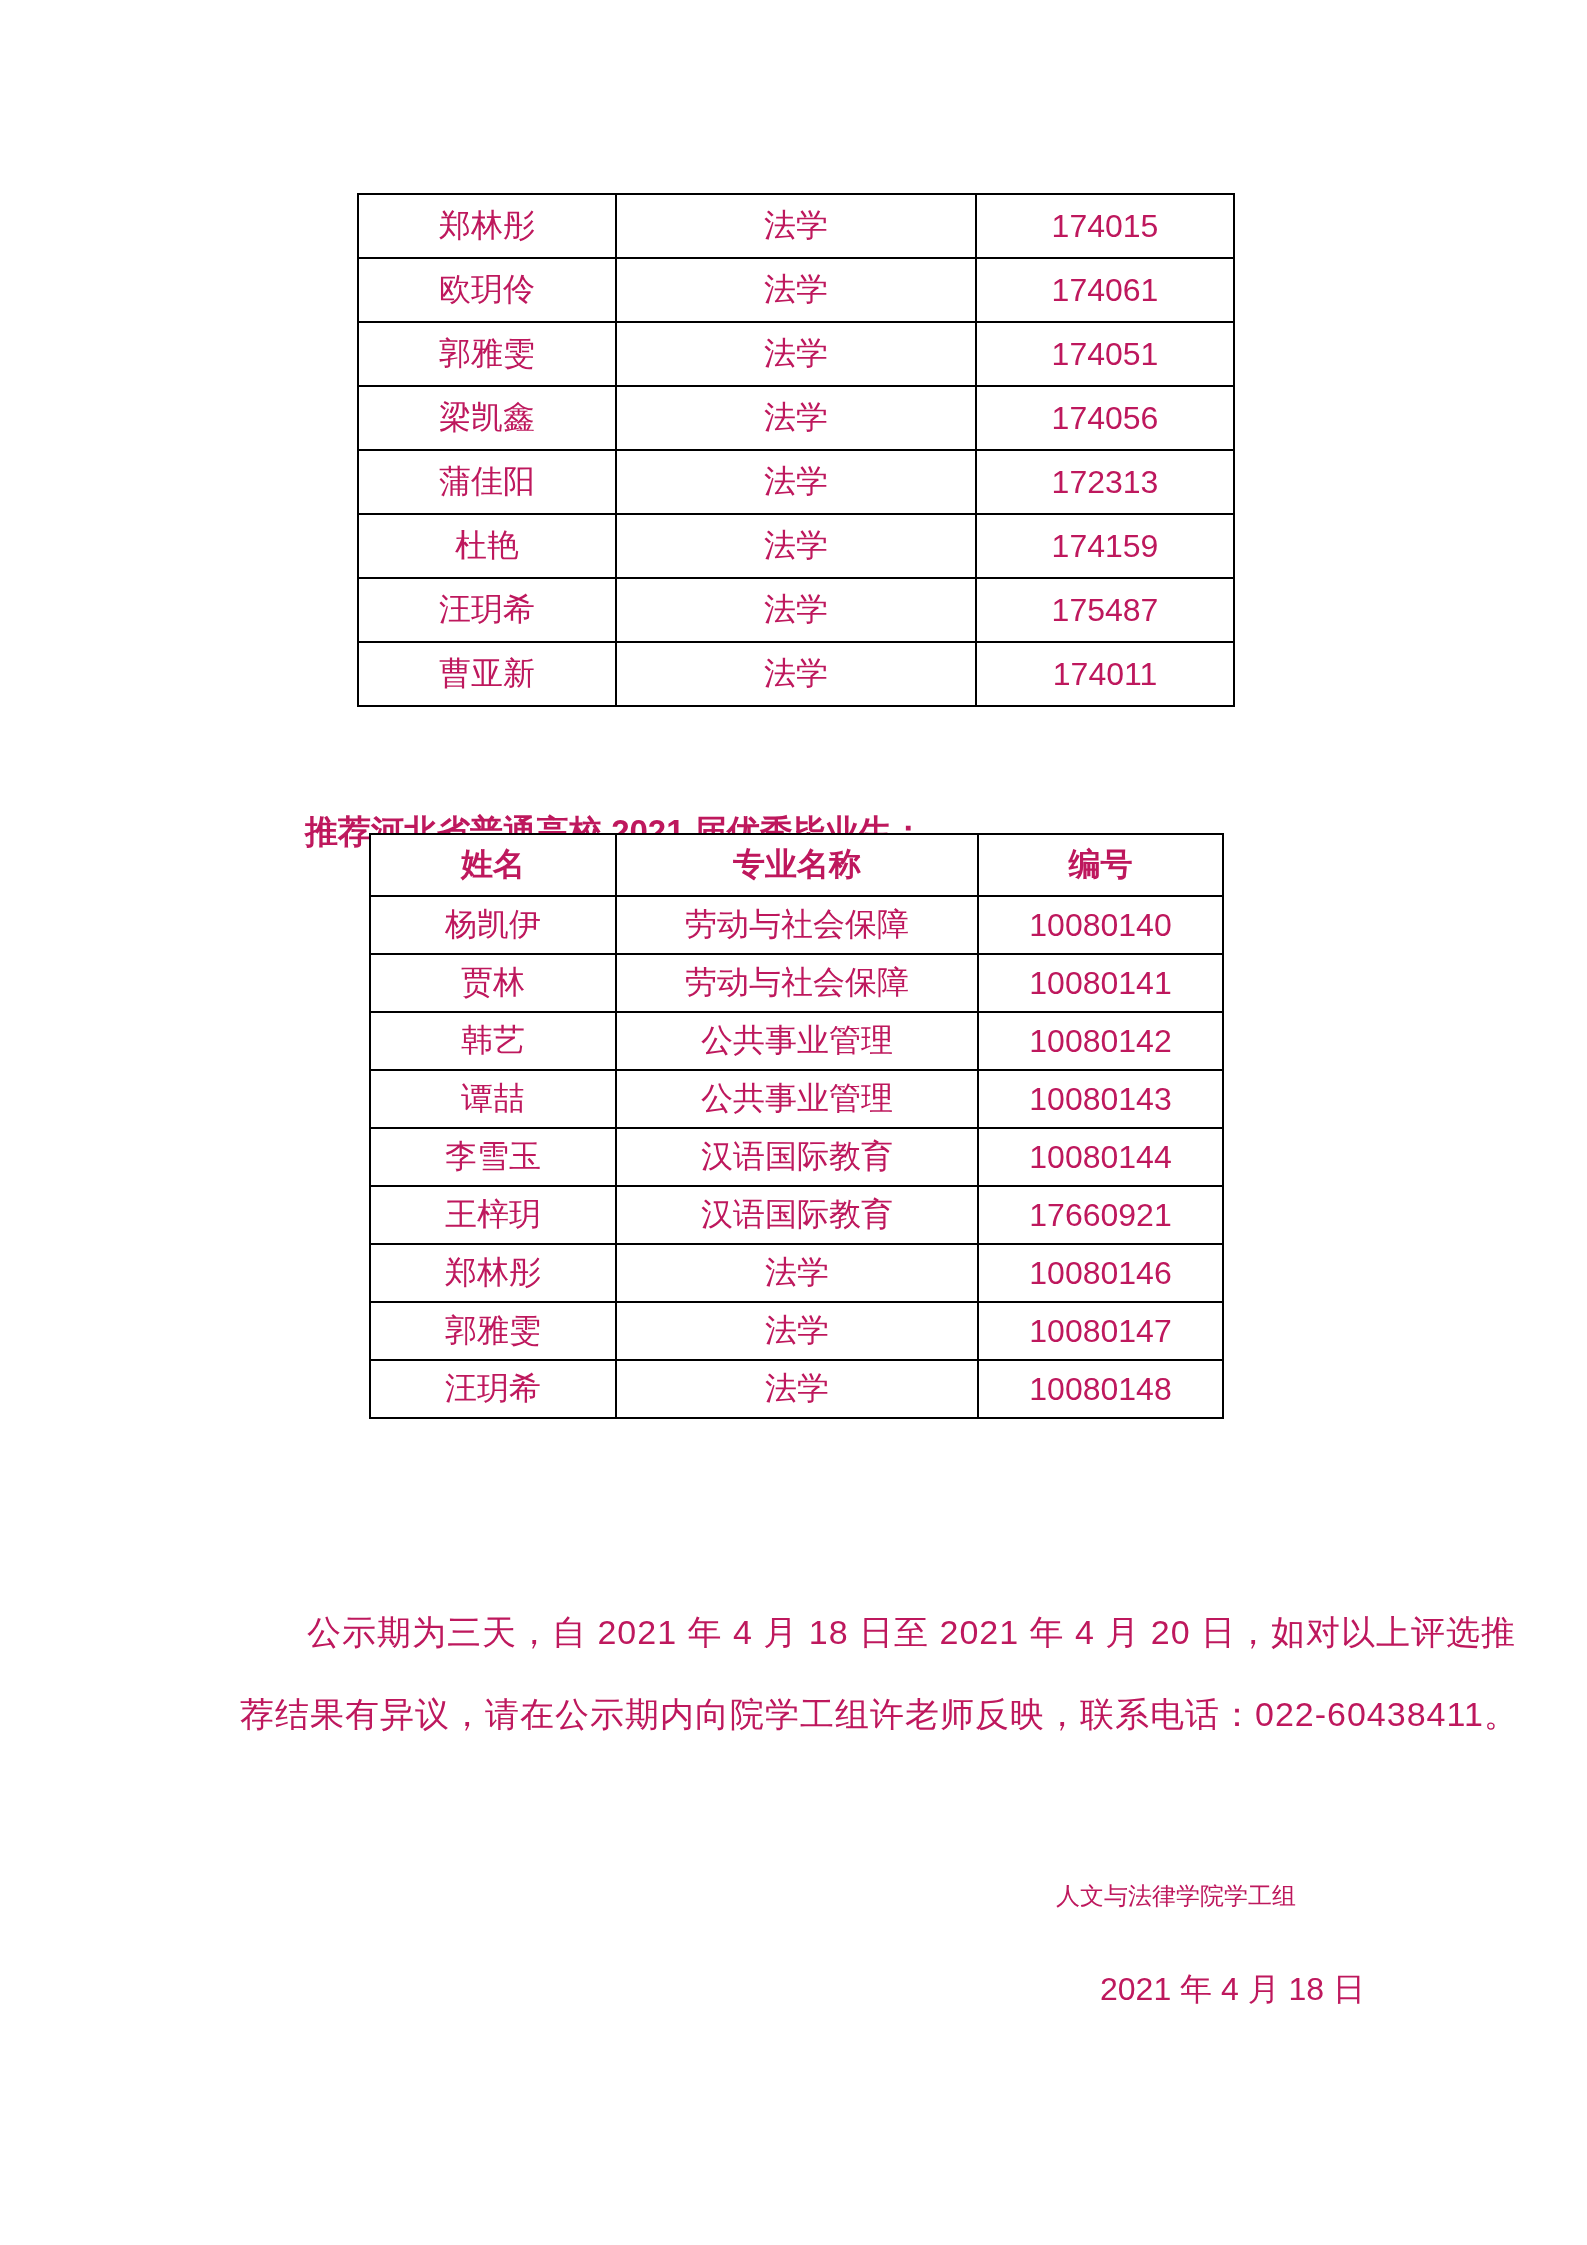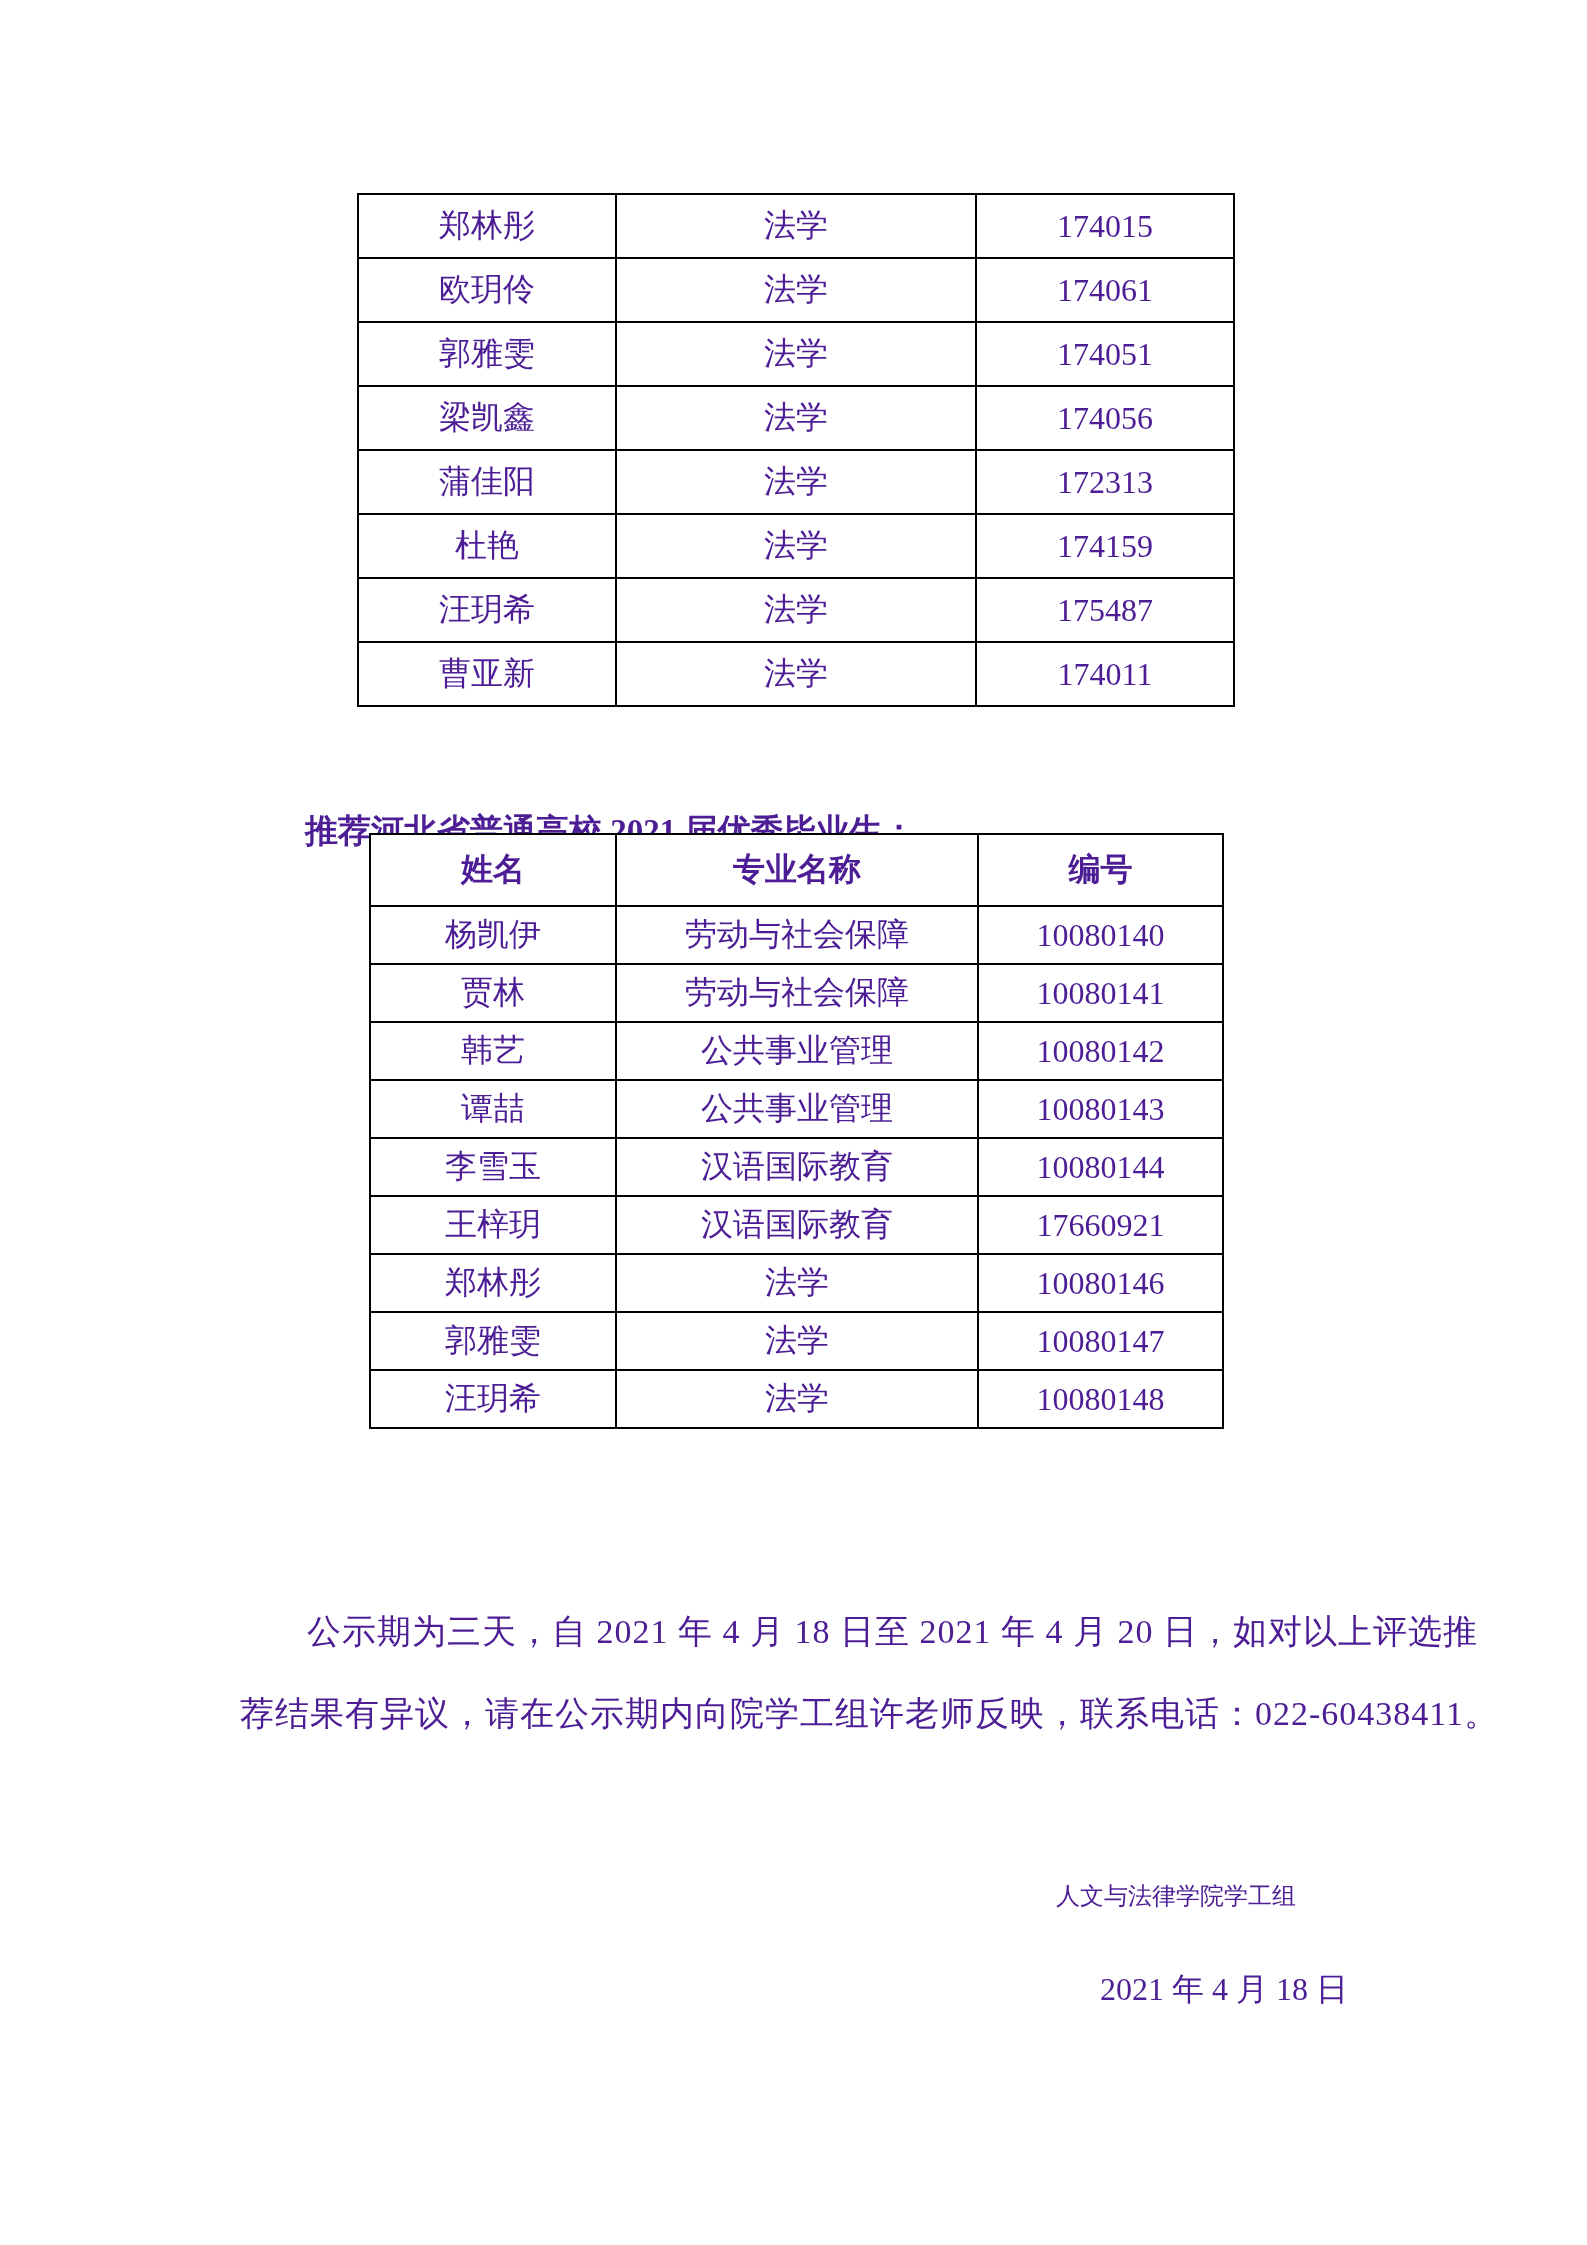--- a/index.html
+++ b/index.html
@@ -5,22 +5,22 @@
   html, body {
     margin: 0;
     padding: 0;
     background: #ffffff;
   }
   .page {
     position: relative;
     width: 1587px;
     height: 2245px;
     background: #ffffff;
-    color: #4c1d95;
-    font-family: Liberation Serif, serif;
+    color: #be185d;
+    font-family: Liberation Sans, sans-serif;
     overflow: hidden;
   }
   table.doc-table {
     position: absolute;
     border-collapse: collapse;
     table-layout: fixed;
     background: #ffffff;
   }
   .doc-table td, .doc-table th {
     border: 2px solid #000000;
@@ -36,21 +36,21 @@
     left: 357px;
     top: 193px;
     width: 876px;
   }
   .table-one tr { height: 64px; }
   .table-two {
     left: 369px;
     top: 833px;
     width: 853px;
   }
-  .table-two thead tr { height: 72px; margin-left: 16px; }
+  .table-two thead tr { height: 62px; margin-left: 16px; }
   .table-two tbody tr { height: 58px; }
   .table-two th { font-weight: bold; }
   .section-heading {
     position: absolute;
     left: 305px;
     top: 764px;
     font-size: 33px;
     font-weight: bold;
     white-space: nowrap;
     line-height: 1.2;

